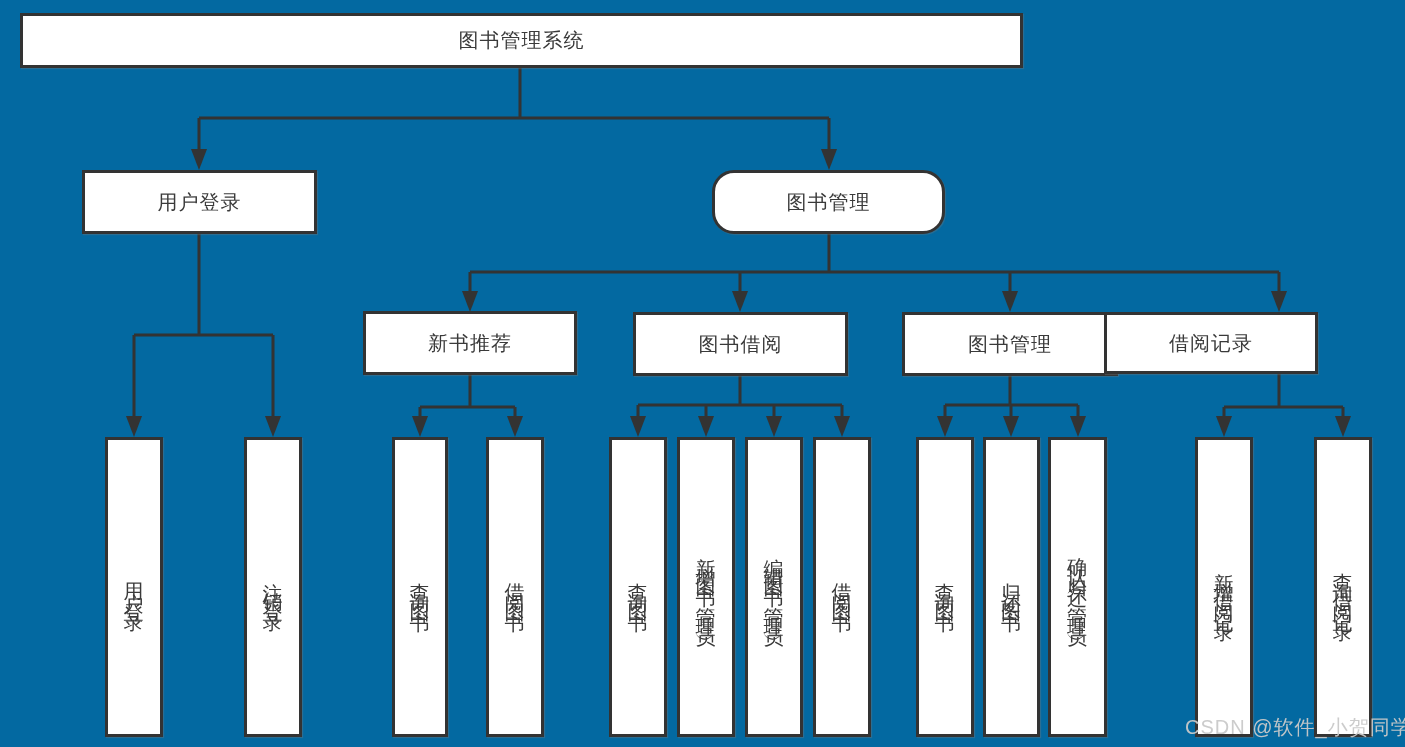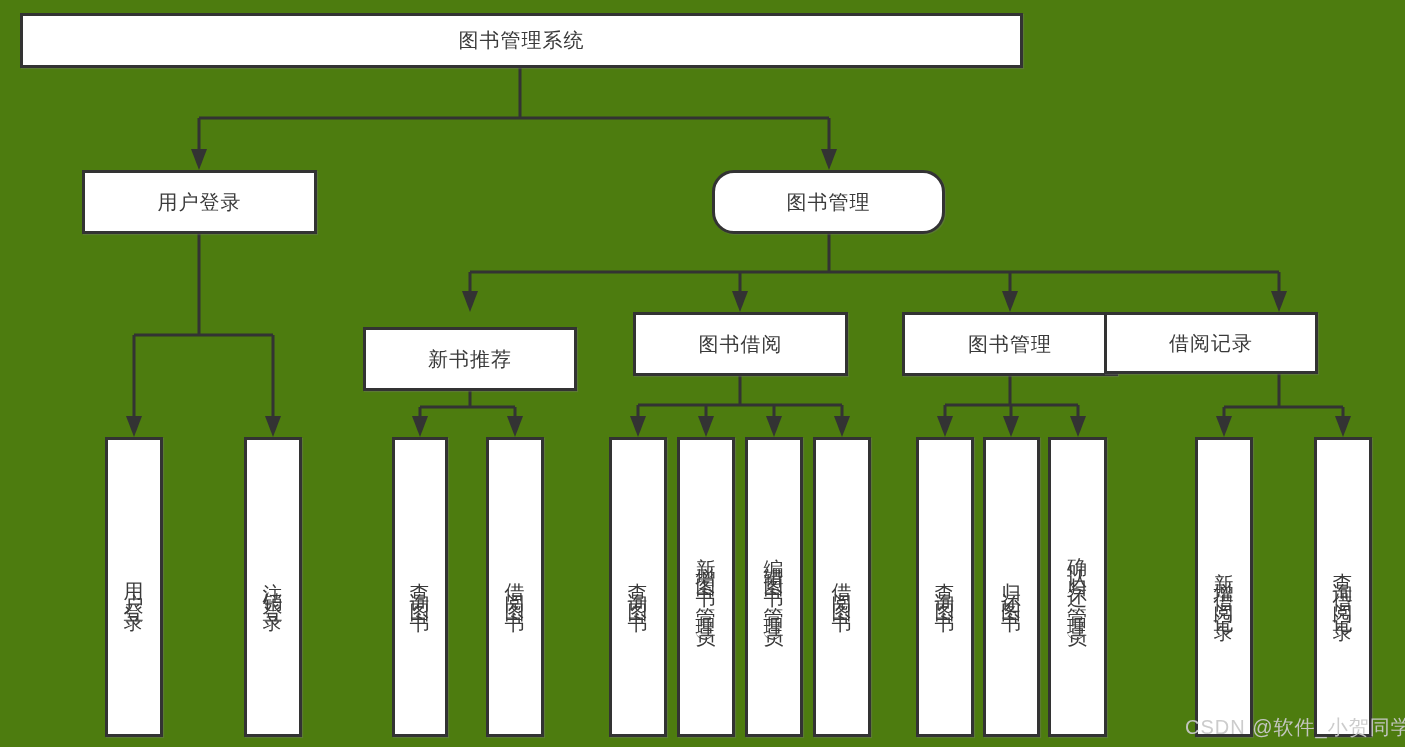--- a/index.html
+++ b/index.html
@@ -5,21 +5,21 @@
   html, body {
     margin: 0;
     padding: 0;
     background: #ffffff;
     font-family: "Liberation Sans", "DejaVu Sans", sans-serif;
   }
   .canvas {
     position: relative;
     width: 1405px;
     height: 747px;
-    background: #4d7c0f;
+    background: #0369a1;
     overflow: hidden;
   }
   svg.connectors {
     position: absolute;
     left: 0;
     top: 0;
     width: 1405px;
     height: 747px;
     pointer-events: none;
   }
@@ -108,21 +108,21 @@
     <span>图书管理系统</span>
   </div>
 
   <div class="node node-h" style="left:82px; top:170px; width:235px; height:64px;">
     <span>用户登录</span>
   </div>
   <div class="node node-h" style="left:712px; top:170px; width:233px; height:64px;border-radius:22px;">
     <span>图书管理</span>
   </div>
 
-  <div class="node node-h" style="left:363px; top:311px; width:214px; height:64px;margin-top:16px;">
+  <div class="node node-h" style="left:363px; top:311px; width:214px; height:64px;">
     <span>新书推荐</span>
   </div>
   <div class="node node-h" style="left:633px; top:312px; width:215px; height:64px;">
     <span>图书借阅</span>
   </div>
   <div class="node node-h" style="left:902px; top:312px; width:216px; height:64px;">
     <span>图书管理</span>
   </div>
   <div class="node node-h" style="left:1104px; top:312px; width:214px; height:62px;">
     <span>借阅记录</span>

